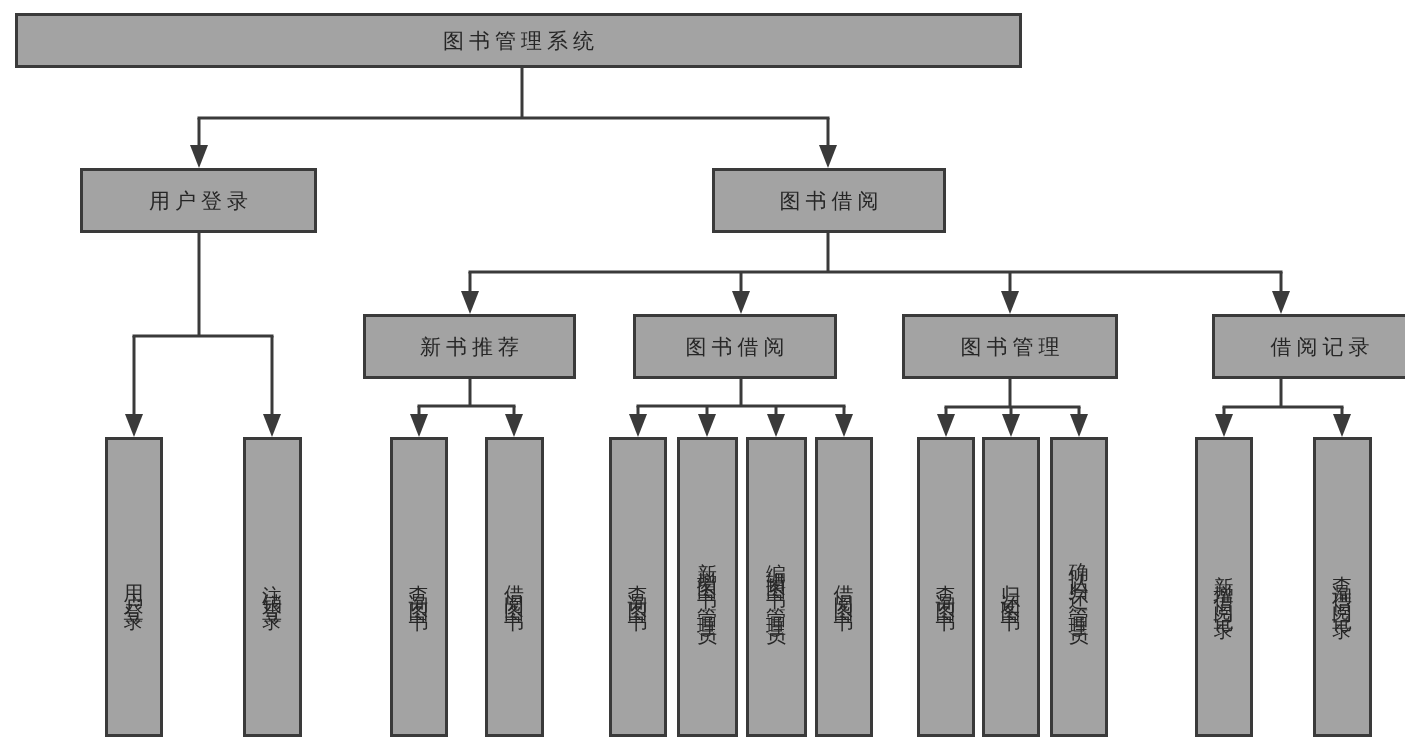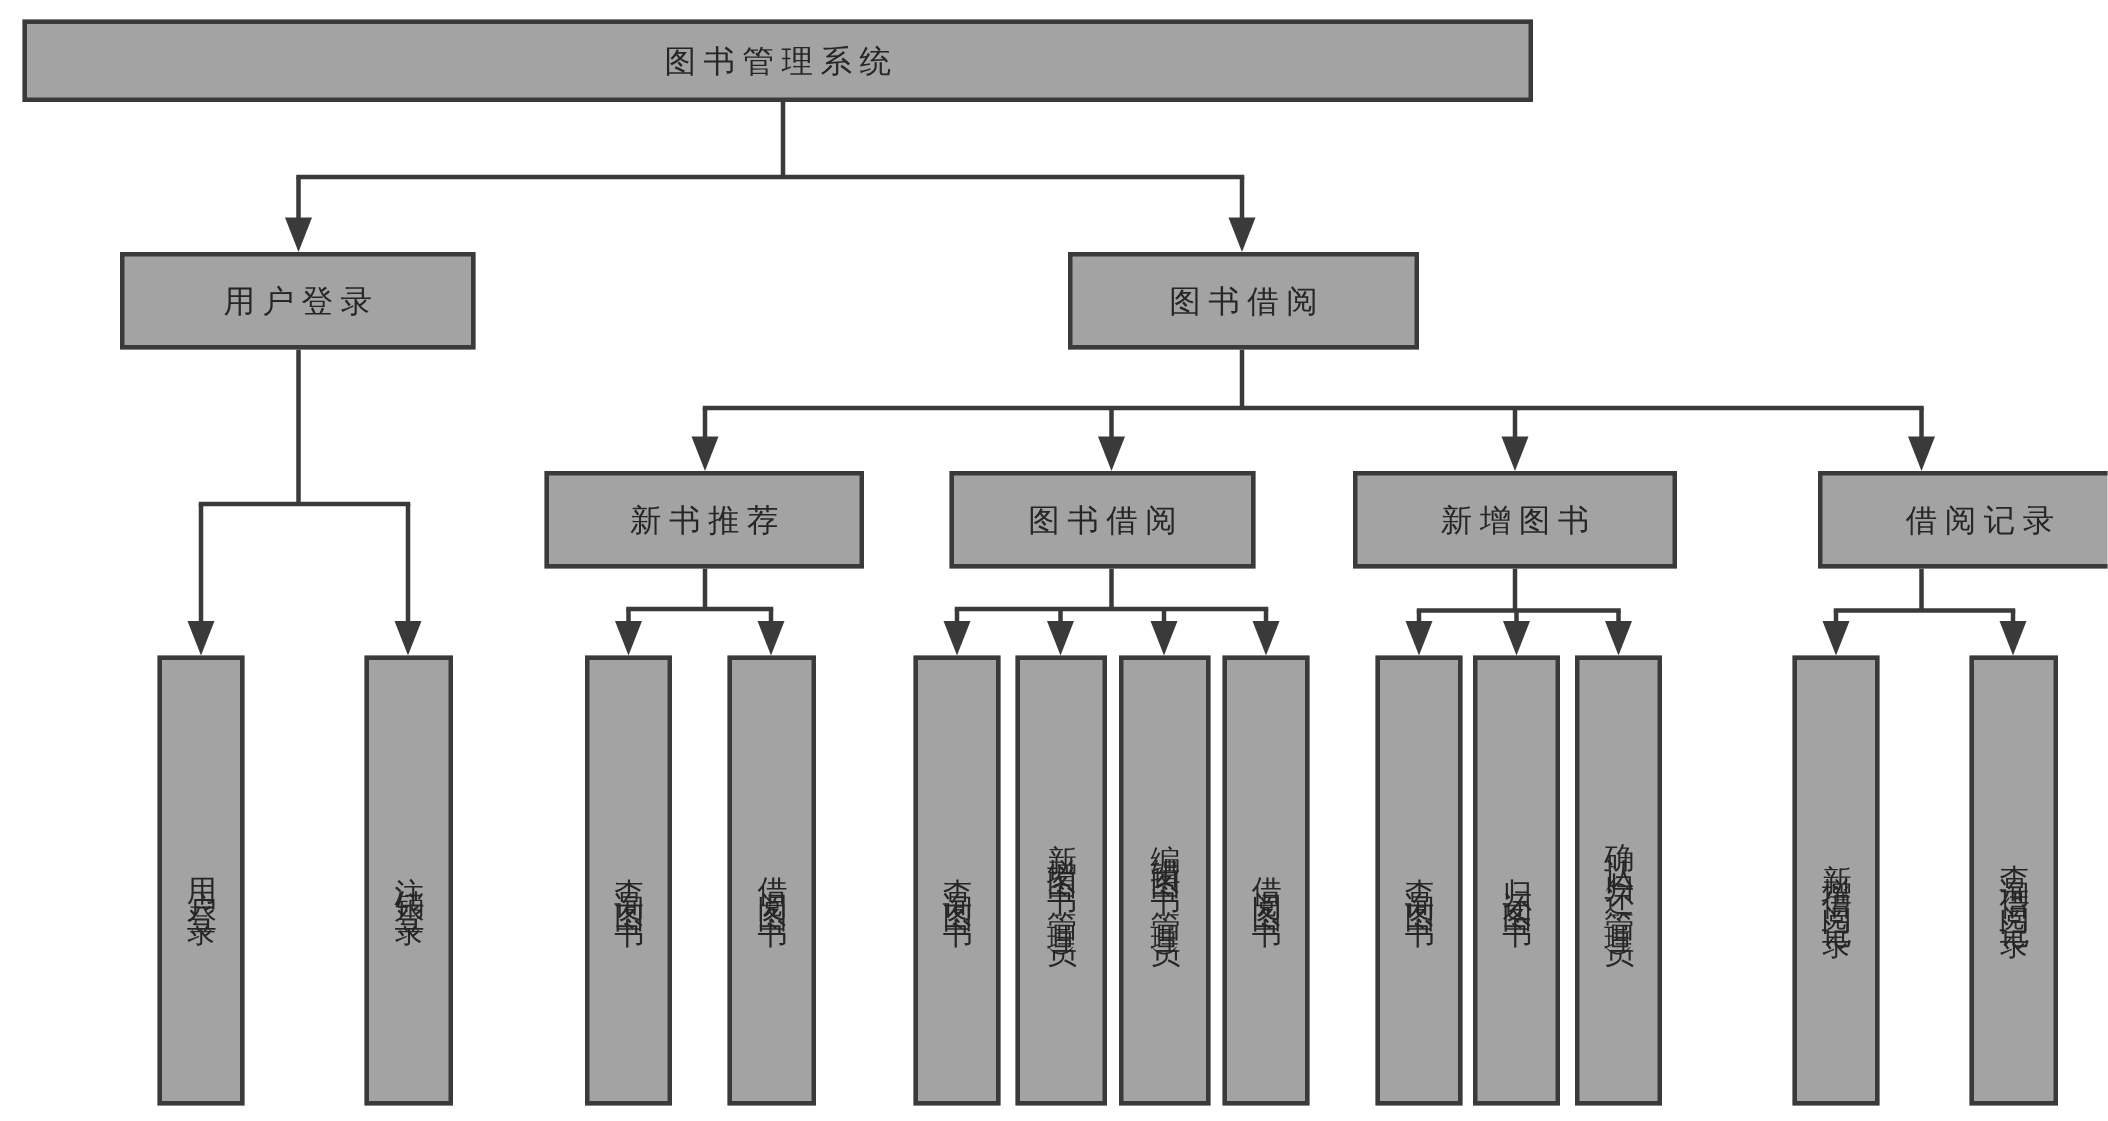--- a/index.html
+++ b/index.html
@@ -164,21 +164,21 @@
     <span class="lbl">图书借阅</span>
   </div>
 
   <div class="node hbox" id="box-new-book-rec">
     <span class="lbl">新书推荐</span>
   </div>
   <div class="node hbox" id="box-book-borrow">
     <span class="lbl">图书借阅</span>
   </div>
   <div class="node hbox" id="box-current-borrow">
-    <span class="lbl">新增图书</span>
+    <span class="lbl">图书管理</span>
   </div>
   <div class="node hbox" id="box-borrow-records">
     <span class="lbl">借阅记录</span>
   </div>
 
   <div class="node vbox leaf" id="leaf-user-login">
     <span class="lbl">用户登录</span>
   </div>
   <div class="node vbox leaf" id="leaf-logout">
     <span class="lbl">注销登录</span>

